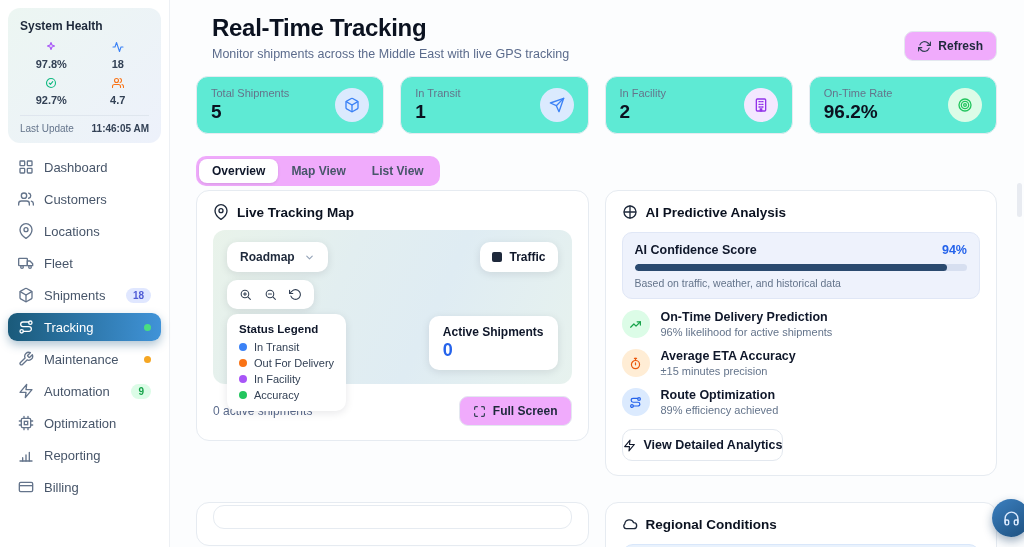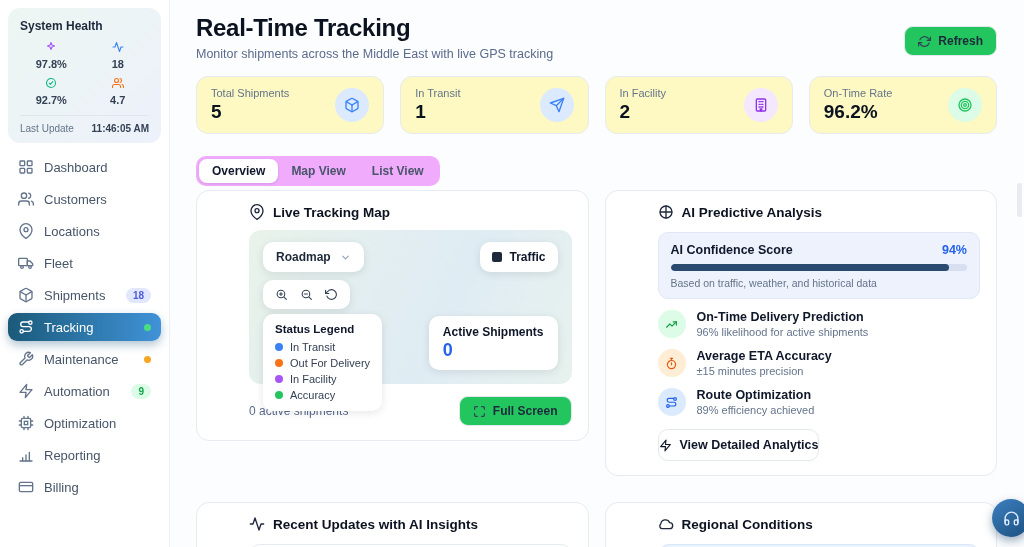--- a/index.html
+++ b/index.html
@@ -25,39 +25,39 @@
   .nav-item .lbl { flex:1; }
   .nav-item.active { background:linear-gradient(90deg,#1a5a7a,#4093d8); color:#fff; box-shadow:0 4px 10px rgba(30,90,130,.35); }
   .nav-item.active .ic { color:#fff; }
   .badge { font-size:10px; font-weight:700; padding:2px 7px; border-radius:999px; }
   .badge-indigo { background:#e0e7ff; color:#4f5bd5; }
   .badge-green { background:#dcfce7; color:#16a34a; }
   .dot8 { width:7px; height:7px; border-radius:50%; }
 
   
   .main { position:absolute; left:170px; right:0; top:0; bottom:0; padding:14px 27px 0 26px; }
-  .hdr { display:flex; justify-content:space-between; align-items:center; }
+  .hdr { display:flex; justify-content:space-between; align-items:flex-end;margin-left:16px; }
   .hdr h1 { font-size:24px; font-weight:800; letter-spacing:-.3px; color:#0b1220; }
   .hdr .sub { font-size:12.5px; color:#5b6b8c; margin-top:5px; }
-  .btn { display:inline-flex; align-items:center; gap:7px; background:#22c55e; border:1px solid #e3e8ef; border-radius:9px; padding:7px 13px; font-size:12px; font-weight:600; color:#1e293b; cursor:pointer; }
+  .btn { display:inline-flex; align-items:center; gap:7px; background:#f0abfc; border:1px solid #e3e8ef; border-radius:9px; padding:7px 13px; font-size:12px; font-weight:600; color:#1e293b; cursor:pointer; }
   .btn .ic { width:13px; height:13px; color:#334155; }
 
   .stats { display:grid; grid-template-columns:repeat(4,1fr); gap:16px; margin-top:15px; }
-  .stat { background:#fef9c3; border:1px solid #e6ebf1; border-radius:12px; padding:10px 14px; display:flex; align-items:center; justify-content:space-between; height:58px; }
+  .stat { background:#5eead4; border:1px solid #e6ebf1; border-radius:12px; padding:10px 14px; display:flex; align-items:center; justify-content:space-between; height:58px; }
   .stat .lbl { font-size:11px; color:#64748b; }
   .stat .val { font-size:19px; font-weight:800; color:#0b1220; margin-top:2px; }
   .stat-ic { width:34px; height:34px; border-radius:50%; display:flex; align-items:center; justify-content:center; }
   .stat-ic .ic { width:16px; height:16px; }
 
   .tabs { display:inline-flex; background:#f0abfc; border-radius:10px; padding:3px; margin-top:22px; }
   .tab { padding:5px 13px; font-size:12px; font-weight:600; color:#475569; border-radius:8px; cursor:pointer; }
   .tab.active { background:#fff; color:#0f172a; box-shadow:0 1px 3px rgba(15,23,42,.12); }
 
   .grid2 { display:grid; grid-template-columns:1fr 1fr; gap:26px 16px; align-items:start; margin-top:4px; }
-  .card { background:#fff; border:1px solid #e6ebf1; border-radius:13px;padding-left:36px; }
+  .card { background:#fff; border:1px solid #e6ebf1; border-radius:13px; }
   .card-h { display:flex; align-items:center; gap:8px; padding:13px 16px 10px; font-size:13.5px; font-weight:700; color:#0b1220; }
   .card-h .ic { width:16px; height:16px; color:#1e293b; }
 
   
   .map { position:relative; margin:0 16px; height:154px; border-radius:12px;
          background:linear-gradient(115deg,#e9f3ea 0%,#e2eef0 35%,#dfecf3 60%,#e7f2ee 100%); }
   .float { position:absolute; background:#fff; border-radius:10px; box-shadow:0 2px 8px rgba(15,23,42,.10); }
   .map-type { top:12px; left:14px; display:flex; align-items:center; gap:9px; padding:8px 13px; font-size:12px; font-weight:600; color:#1e293b; cursor:pointer;justify-content:flex-end; }
   .map-type .ic { width:11px; height:11px; color:#94a3b8; }
   .traffic { top:12px; right:14px; display:flex; align-items:center; gap:7px; padding:8px 12px; font-size:12px; font-weight:700; color:#0f172a; cursor:pointer; }
@@ -514,28 +514,20 @@
         <span class="ic">
             <svg viewBox="0 0 24 24" fill="none" stroke="currentColor" stroke-width="2" stroke-linejoin="round">
               <polygon points="13 2 3 14 12 14 11 22 21 10 12 10 13 2"></polygon>
             </svg>
           </span>
         <span>View Detailed Analytics</span>
       </button>
     </section>
 
     <section class="card">
-      <div class="card-h">
-        <span class="ic">
-            <svg viewBox="0 0 24 24" fill="none" stroke="currentColor" stroke-width="2" stroke-linecap="round" stroke-linejoin="round">
-              <polyline points="22 12 18 12 15 21 9 3 6 12 2 12"></polyline>
-            </svg>
-          </span>
-        <span>Recent Updates with AI Insights</span>
-      </div>
       <div class="upd-item">
         
         
       </div>
     </section>
 
     <section class="card">
       <div class="card-h">
         <span class="ic">
             <svg viewBox="0 0 24 24" fill="none" stroke="currentColor" stroke-width="2" stroke-linejoin="round">

